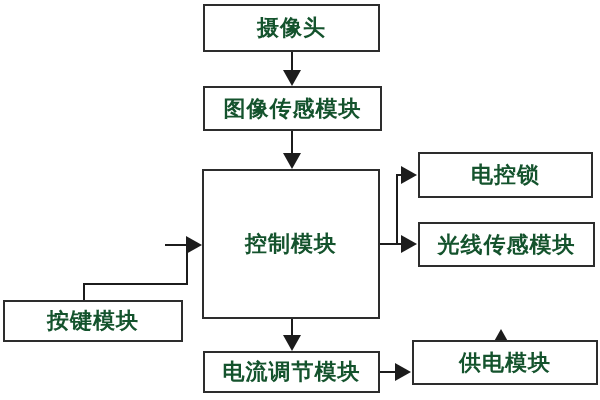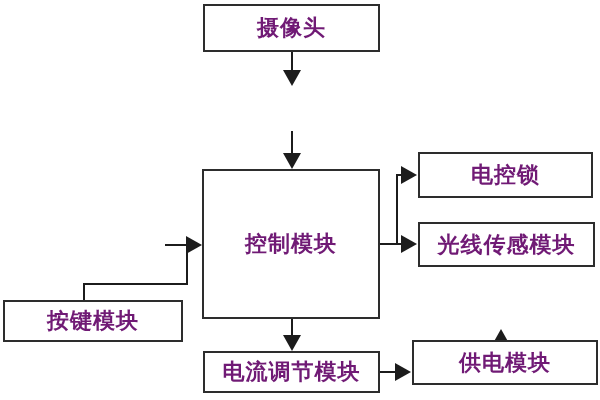--- a/index.html
+++ b/index.html
@@ -24,21 +24,21 @@
   }
   .node {
     position: absolute;
     background: #ffffff;
     border: 2px solid #2d2d2d;
     display: flex;
     align-items: center;
     justify-content: center;
     font-size: 22px;
     font-weight: 600;
-    color: #701a75;
+    color: #14532d;
     letter-spacing: 1px;
     box-sizing: border-box;
     white-space: nowrap;
   }
   .n-camera   { left: 203px; top:   4px; width: 177px; height:  48px; }
   .n-image    { left: 203px; top:  86px; width: 179px; height:  45px; }
   .n-control  { left: 202px; top: 169px; width: 178px; height: 150px; font-size: 22px; }
   .n-light    { left:   3px; top: 223px; width: 162px; height:  45px; }
   .n-key      { left:   3px; top: 300px; width: 180px; height:  42px; }
   .n-lock     { left: 418px; top: 152px; width: 175px; height:  46px; }
@@ -89,20 +89,23 @@
         <line x1="501" y1="348" x2="501" y2="331"></line>
         <polygon points="492,345 510,345 501,329" stroke="none"></polygon>
       </g>
     </g>
   </svg>
 
   <div class="node n-camera">
     <span>摄像头</span>
   </div>
 
+  <div class="node n-image">
+    <span>图像传感模块</span>
+  </div>
 
   <div class="node n-control">
     <span>控制模块</span>
   </div>
 
 
   <div class="node n-key">
     <span>按键模块</span>
   </div>
 

